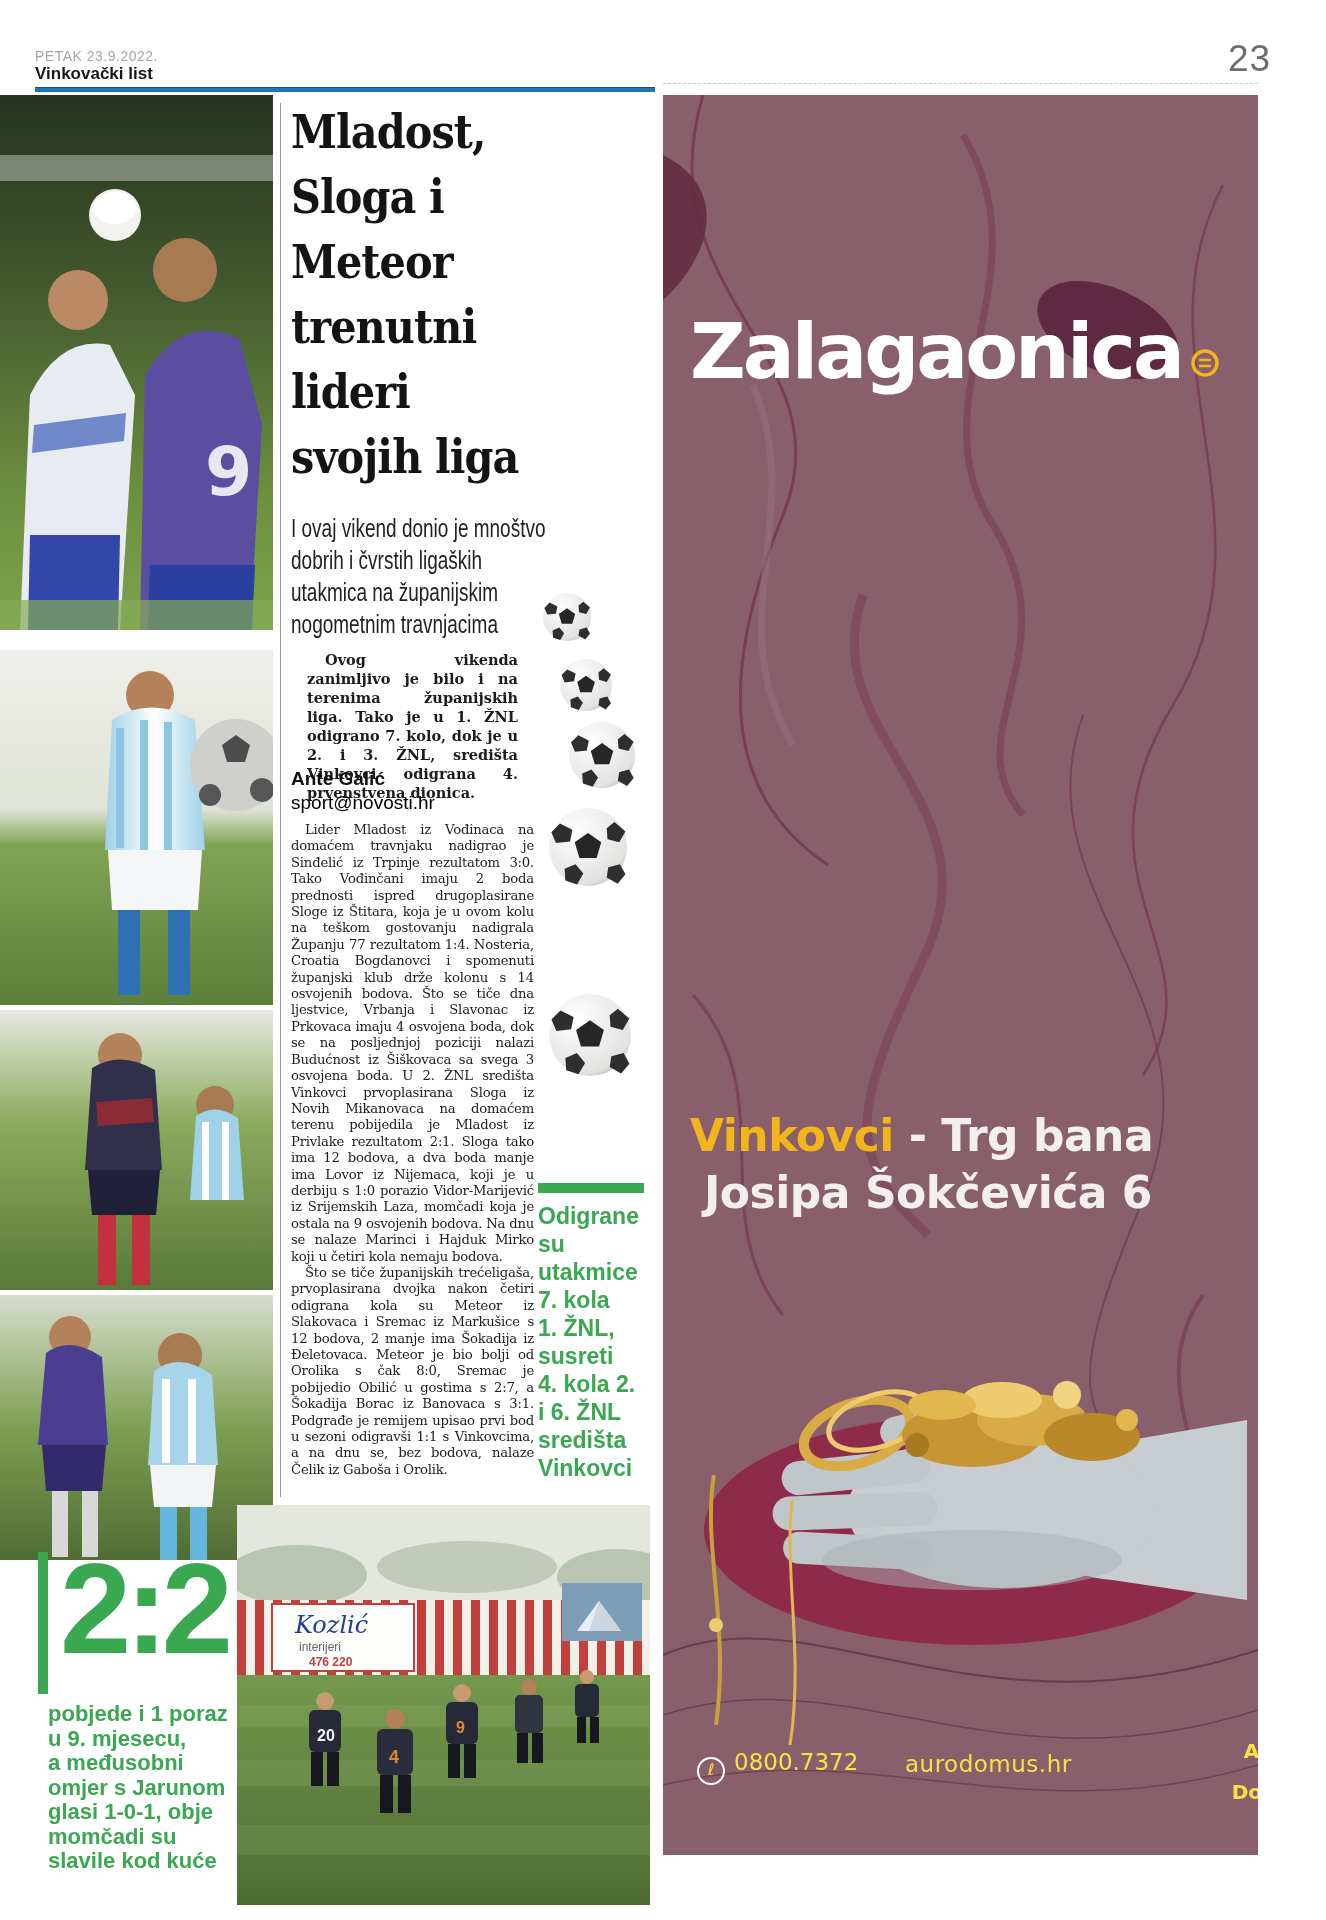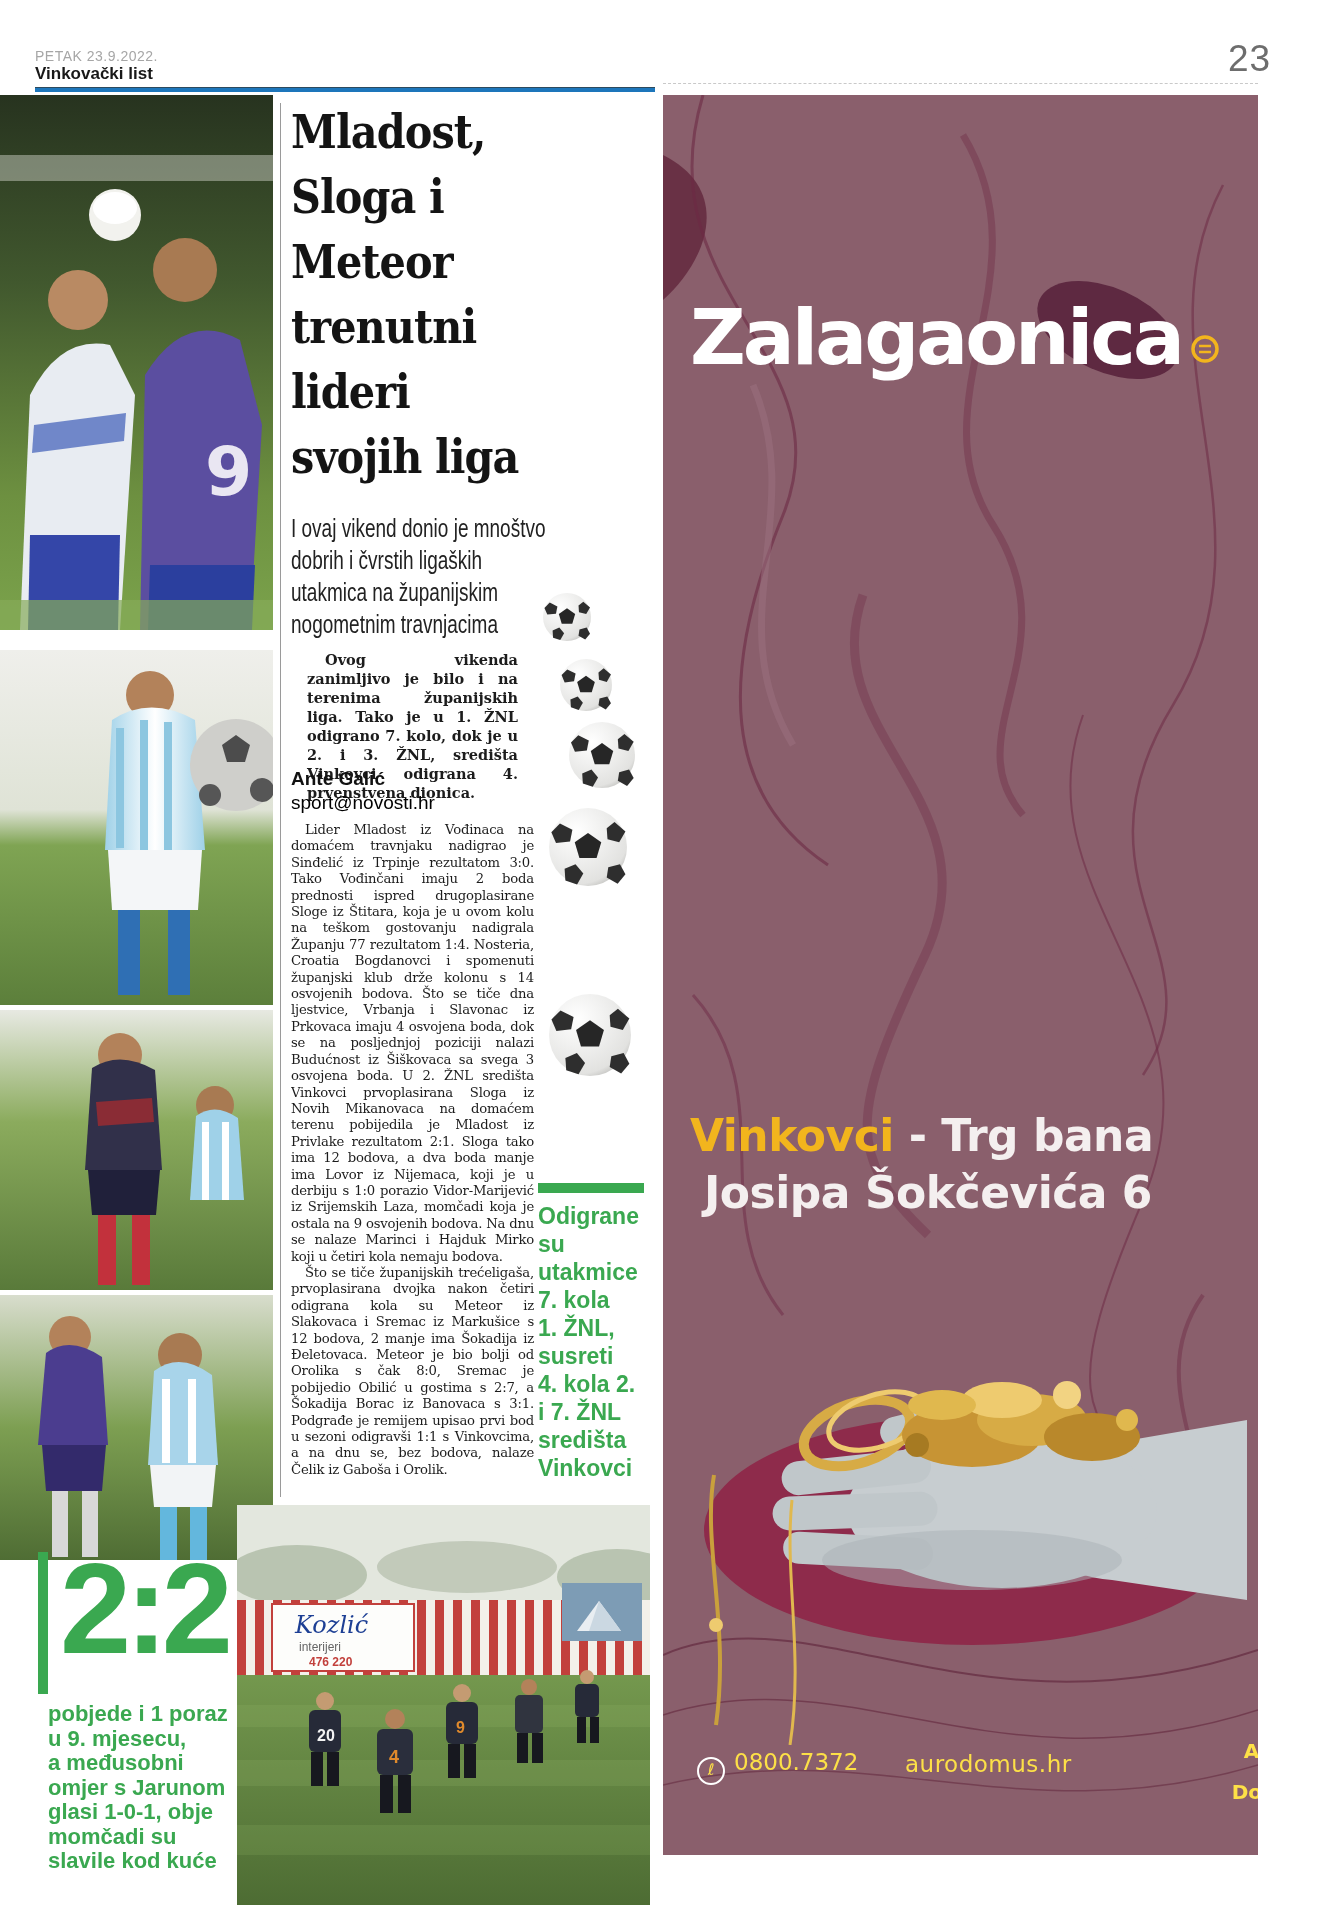--- a/index.html
+++ b/index.html
@@ -49,21 +49,21 @@
   .score-text{left:48px;top:1702px;width:200px;color:#3aa850;font-weight:bold;
               font-size:22px;line-height:24.5px;}
 
   
   .match-photo{left:237px;top:1505px;width:413px;height:469px;}
 
   
   .ad{left:663px;top:95px;width:595px;height:1760px;background:#8a5f6c;overflow:hidden;
       font-family:"DejaVu Sans",sans-serif;}
   .ad .marble{position:absolute;left:0;top:0;}
-  .ad-title{position:absolute;left:27px;top:198px;color:#fff;font-weight:bold;
+  .ad-title{position:absolute;left:27px;top:212px;color:#fff;font-weight:bold;
             font-size:77px;letter-spacing:-3px;white-space:nowrap;}
   .ad-title .coin{display:inline-block;vertical-align:baseline;margin-left:8px;}
   .ad-slogan{position:absolute;left:27px;top:565px;width:545px;font-size:43px;
              line-height:53px;font-weight:bold;letter-spacing:-.5px;white-space:pre-line;}
   .ad-address{position:absolute;left:27px;top:1012px;font-size:44px;line-height:57px;
               font-weight:bold;letter-spacing:-.5px;}
   .seg-accent{color:#f2b51d;}
   .seg-light{color:#f4efef;}
   .ad-footer{position:absolute;left:4px;top:1642px;width:698px;height:60px;color:#fde047;}
   .ad-phone{position:absolute;left:30px;top:12px;font-size:23px;}
@@ -256,21 +256,21 @@
 
   <div class="abs note-bar"></div>
   <div class="abs note-text">
       <div>Odigrane</div>
       <div>su</div>
       <div>utakmice</div>
       <div>7. kola</div>
       <div>1. ŽNL,</div>
       <div>susreti</div>
       <div>4. kola 2.</div>
-      <div>i 7. ŽNL</div>
+      <div>i 6. ŽNL</div>
       <div>središta</div>
       <div>Vinkovci</div>
     </div>
 
   <div class="abs score-bar"></div>
   <div class="abs score-big">2:2</div>
   <div class="abs score-text">
       <div>pobjede i 1 poraz</div>
       <div>u 9. mjesecu,</div>
       <div>a međusobni</div>

